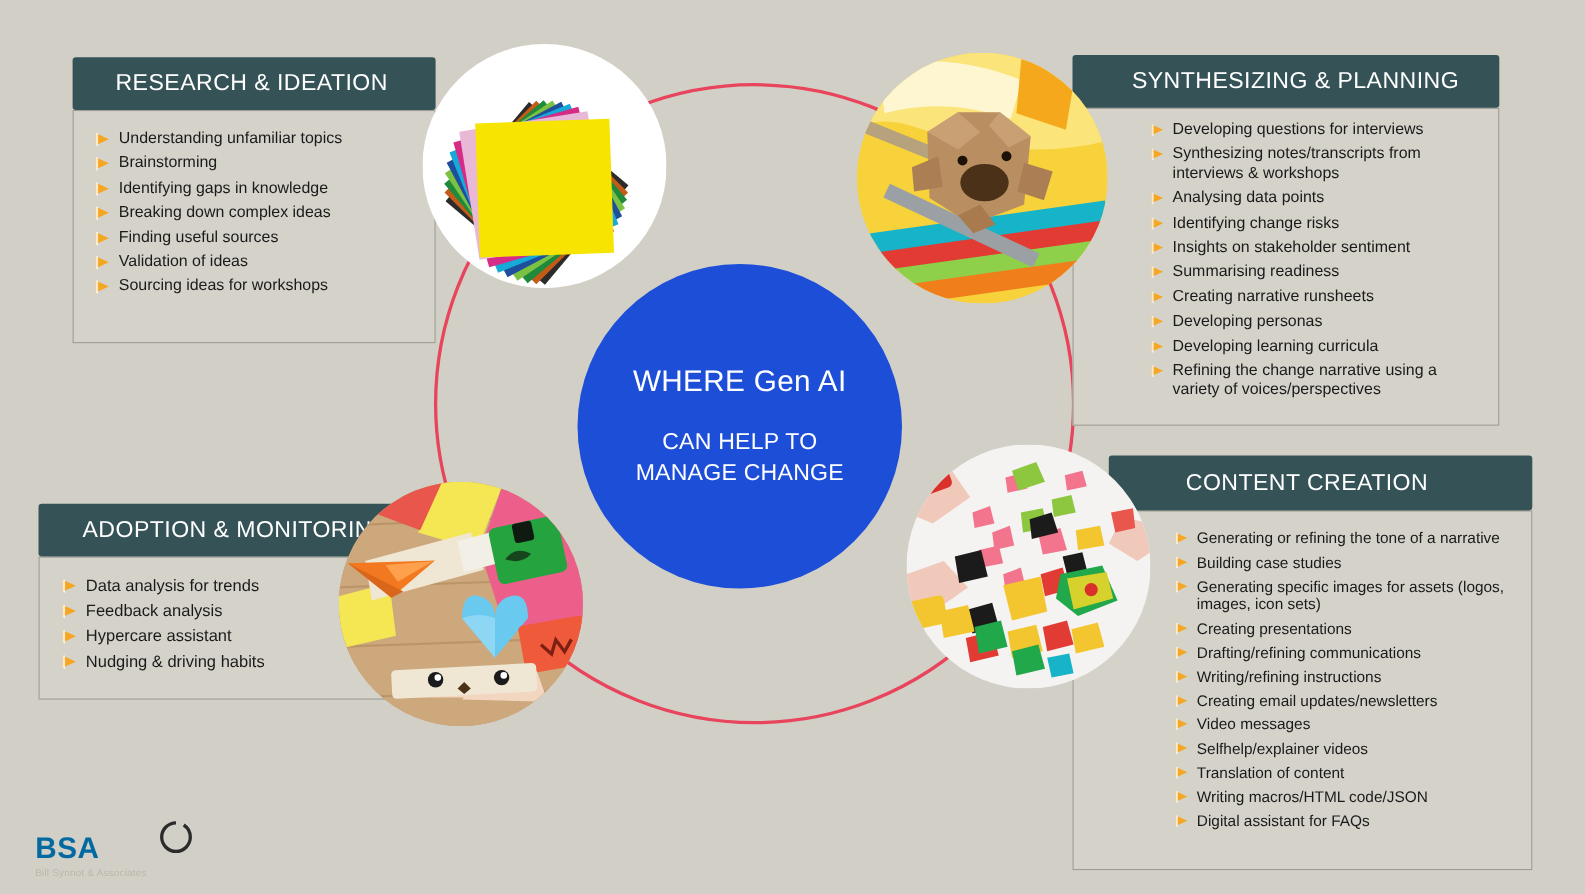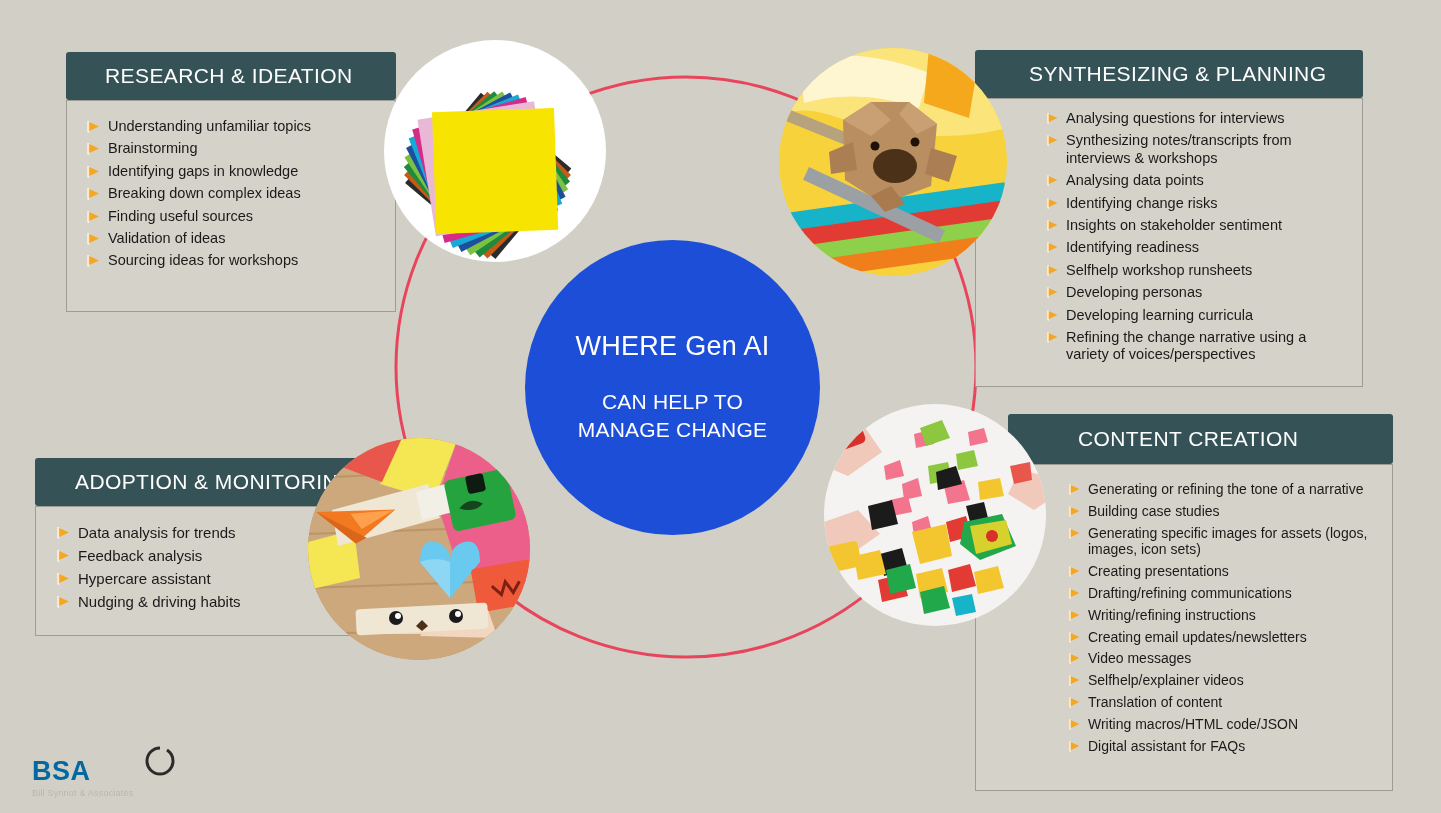--- a/index.html
+++ b/index.html
@@ -136,21 +136,21 @@
     <span class="htext" style="margin-left:54px;">SYNTHESIZING &amp; PLANNING</span>
   </div>
   <div class="list" style="left:1046px;top:110px;width:300px;font-size:14.5px;">
     <div class="li">
       <span class="bullet" style="margin-top:2px;">
         <svg width="14" height="13" viewBox="0 0 16 14">
             <path d="M1 1 L13 6.5 L1 12 Z" fill="#f5a623"></path>
             <path d="M1 1 L3.2 1 L3.2 13.2 L1 12 Z" fill="#ffffff" opacity=".75"></path>
           </svg>
       </span>
-      <span class="txt">Analysing questions for interviews</span>
+      <span class="txt">Developing questions for interviews</span>
     </div>
     <div class="li">
       <span class="bullet" style="margin-top:2px;">
         <svg width="14" height="13" viewBox="0 0 16 14">
             <path d="M1 1 L13 6.5 L1 12 Z" fill="#f5a623"></path>
             <path d="M1 1 L3.2 1 L3.2 13.2 L1 12 Z" fill="#ffffff" opacity=".75"></path>
           </svg>
       </span>
       <span class="txt">Synthesizing notes/transcripts from interviews &amp; workshops</span>
     </div>
@@ -181,30 +181,30 @@
       </span>
       <span class="txt">Insights on stakeholder sentiment</span>
     </div>
     <div class="li">
       <span class="bullet" style="margin-top:2px;">
         <svg width="14" height="13" viewBox="0 0 16 14">
             <path d="M1 1 L13 6.5 L1 12 Z" fill="#f5a623"></path>
             <path d="M1 1 L3.2 1 L3.2 13.2 L1 12 Z" fill="#ffffff" opacity=".75"></path>
           </svg>
       </span>
-      <span class="txt">Identifying readiness</span>
-    </div>
-    <div class="li">
-      <span class="bullet" style="margin-top:2px;">
-        <svg width="14" height="13" viewBox="0 0 16 14">
-            <path d="M1 1 L13 6.5 L1 12 Z" fill="#f5a623"></path>
-            <path d="M1 1 L3.2 1 L3.2 13.2 L1 12 Z" fill="#ffffff" opacity=".75"></path>
-          </svg>
-      </span>
-      <span class="txt">Selfhelp workshop runsheets</span>
+      <span class="txt">Summarising readiness</span>
+    </div>
+    <div class="li">
+      <span class="bullet" style="margin-top:2px;">
+        <svg width="14" height="13" viewBox="0 0 16 14">
+            <path d="M1 1 L13 6.5 L1 12 Z" fill="#f5a623"></path>
+            <path d="M1 1 L3.2 1 L3.2 13.2 L1 12 Z" fill="#ffffff" opacity=".75"></path>
+          </svg>
+      </span>
+      <span class="txt">Creating narrative runsheets</span>
     </div>
     <div class="li">
       <span class="bullet" style="margin-top:2px;">
         <svg width="14" height="13" viewBox="0 0 16 14">
             <path d="M1 1 L13 6.5 L1 12 Z" fill="#f5a623"></path>
             <path d="M1 1 L3.2 1 L3.2 13.2 L1 12 Z" fill="#ffffff" opacity=".75"></path>
           </svg>
       </span>
       <span class="txt">Developing personas</span>
     </div>

